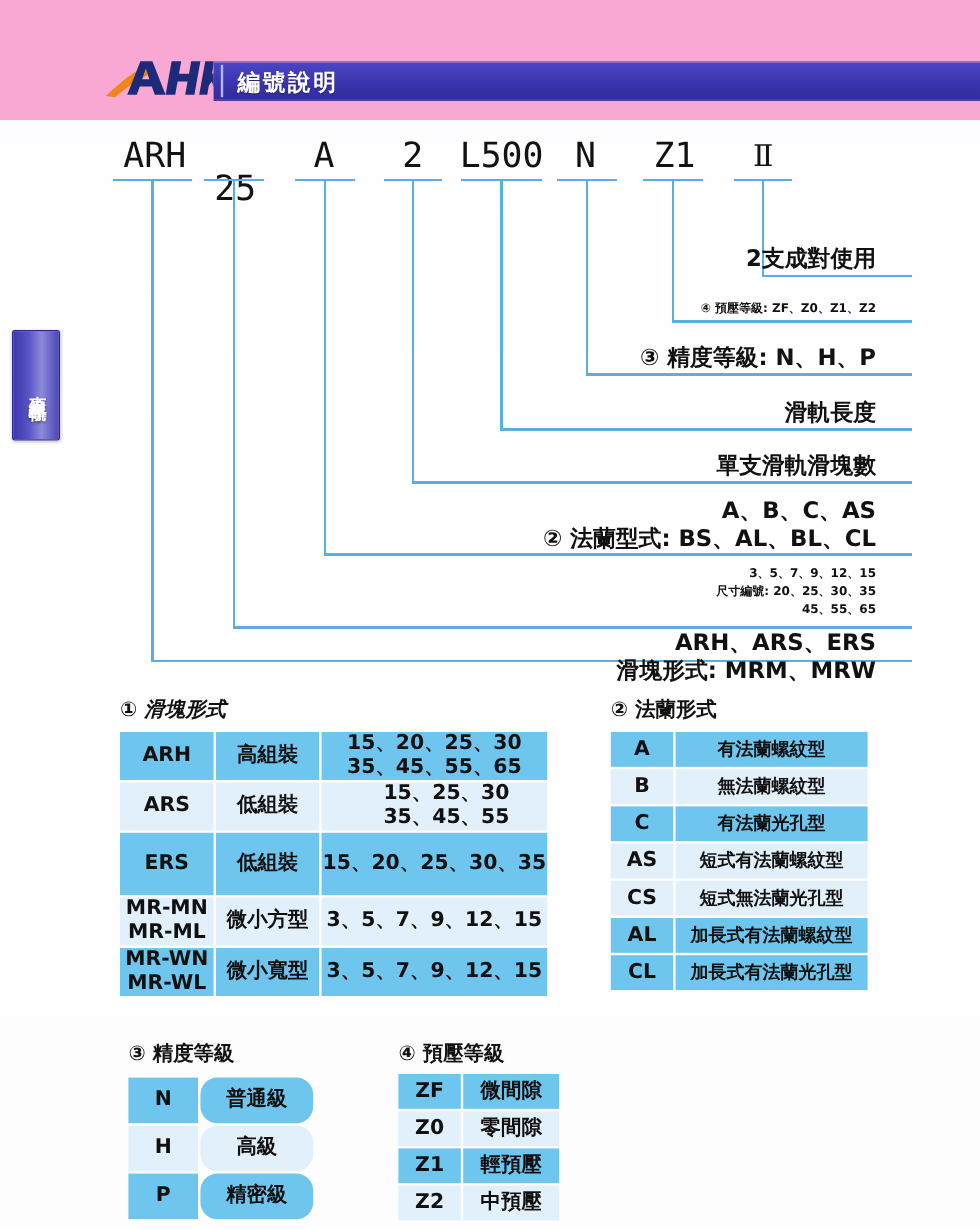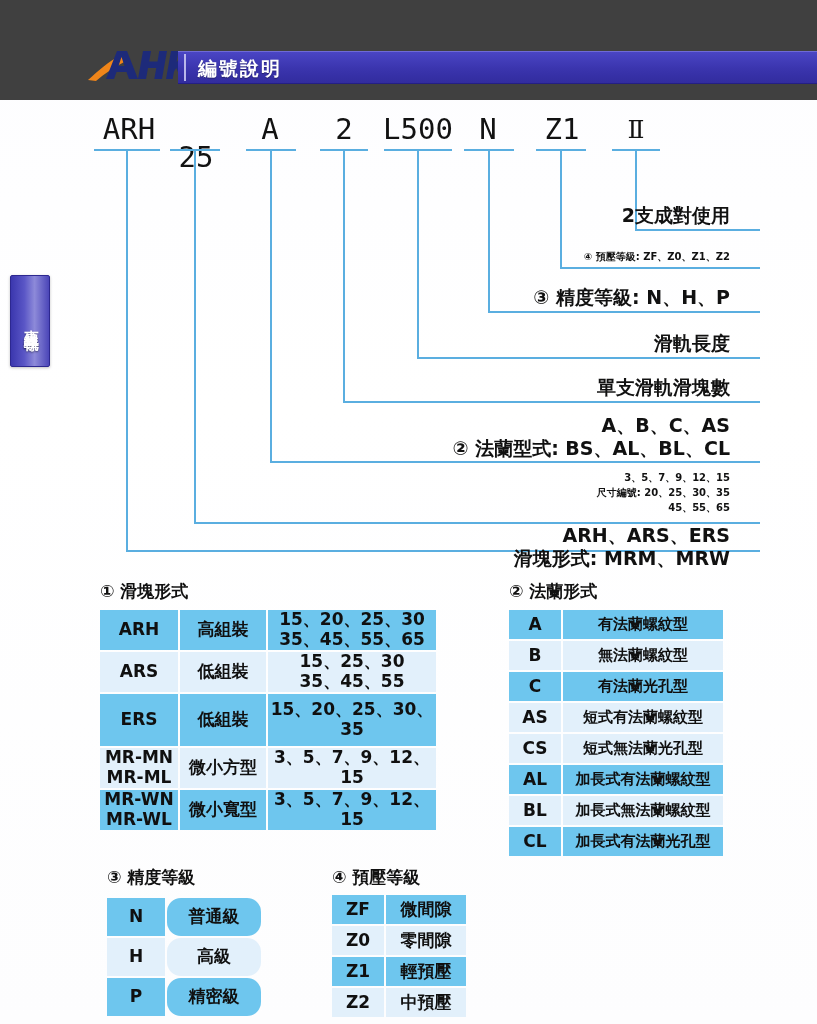--- a/index.html
+++ b/index.html
@@ -14,21 +14,21 @@
     overflow: hidden;
     font-family: "DejaVu Sans", "Liberation Sans", sans-serif;
     background: linear-gradient(180deg, #fdfdff 0%, #ffffff 40%, #fdfdfe 100%);
   }
 
   
   .header-band {
     position: absolute;
     left: 0; top: 0;
     width: 817px; height: 100px;
-    background: #404040;
+    background: #f9a8d4;
   }
   .logo {
     position: absolute;
     left: 86px; top: 47px;
     width: 92px; height: 38px;
   }
   .logo svg { display: block; }
 
   .title-bar {
     position: absolute;
@@ -249,33 +249,33 @@
   <div class="ann ann-xl" style="left:260px; top:328px; width:470px;">② 法蘭型式: BS、AL、BL、CL</div>
 
   <div class="ann ann-sm" style="left:400px; top:363px; width:330px;">3、5、7、9、12、15</div>
   <div class="ann ann-sm" style="left:400px; top:378px; width:330px;">尺寸編號: 20、25、30、35</div>
   <div class="ann ann-sm" style="left:400px; top:393px; width:330px;">45、55、65</div>
 
   <div class="ann ann-xl" style="left:380px; top:415px; width:350px;">ARH、ARS、ERS</div>
   <div class="ann ann-xl" style="left:300px; top:438px; width:430px;">滑塊形式: MRM、MRW</div>
 </div>
 
-<div class="tbl-title" style="left:100px; top:580px;">① 滑塊形式</div>
+<div class="tbl-title" style="left:100px; top:580px;font-style:italic;">① 滑塊形式</div>
 <table class="tbl" id="table1">
   <tbody>
     <tr class="dark two-line">
       <td class="c1 code-col">ARH</td>
       <td class="c2">高組裝</td>
       <td class="c3 num-cell" style="white-space:pre-line;">15、20、25、30
 35、45、55、65</td>
     </tr>
     <tr class="light two-line">
       <td class="c1 code-col">ARS</td>
       <td class="c2">低組裝</td>
-      <td class="c3 num-cell" style="white-space:pre-line;">15、25、30
+      <td class="c3 num-cell" style="white-space:pre-line;padding-left:20px;">15、25、30
 35、45、55</td>
     </tr>
     <tr class="dark">
       <td class="c1 code-col">ERS</td>
       <td class="c2">低組裝</td>
       <td class="c3 num-cell" style="white-space:pre-line;">15、20、25、30、35</td>
     </tr>
     <tr class="light two-line">
       <td class="c1 code-col" style="white-space:pre-line;">MR-MN
 MR-ML</td>
@@ -311,24 +311,20 @@
         <td class="c2">短式有法蘭螺紋型</td>
       </tr>
     <tr class="light">
         <td class="c1 code-col">CS</td>
         <td class="c2">短式無法蘭光孔型</td>
       </tr>
     <tr class="dark">
         <td class="c1 code-col">AL</td>
         <td class="c2">加長式有法蘭螺紋型</td>
       </tr>
-    <tr class="light">
-        <td class="c1 code-col">BL</td>
-        <td class="c2">加長式無法蘭螺紋型</td>
-      </tr>
     <tr class="dark">
         <td class="c1 code-col">CL</td>
         <td class="c2">加長式有法蘭光孔型</td>
       </tr>
   </tbody>
 </table>
 
 <div class="tbl-title" style="left:107px; top:866px;">③ 精度等級</div>
 <table class="tbl" id="table3">
   <tbody>

